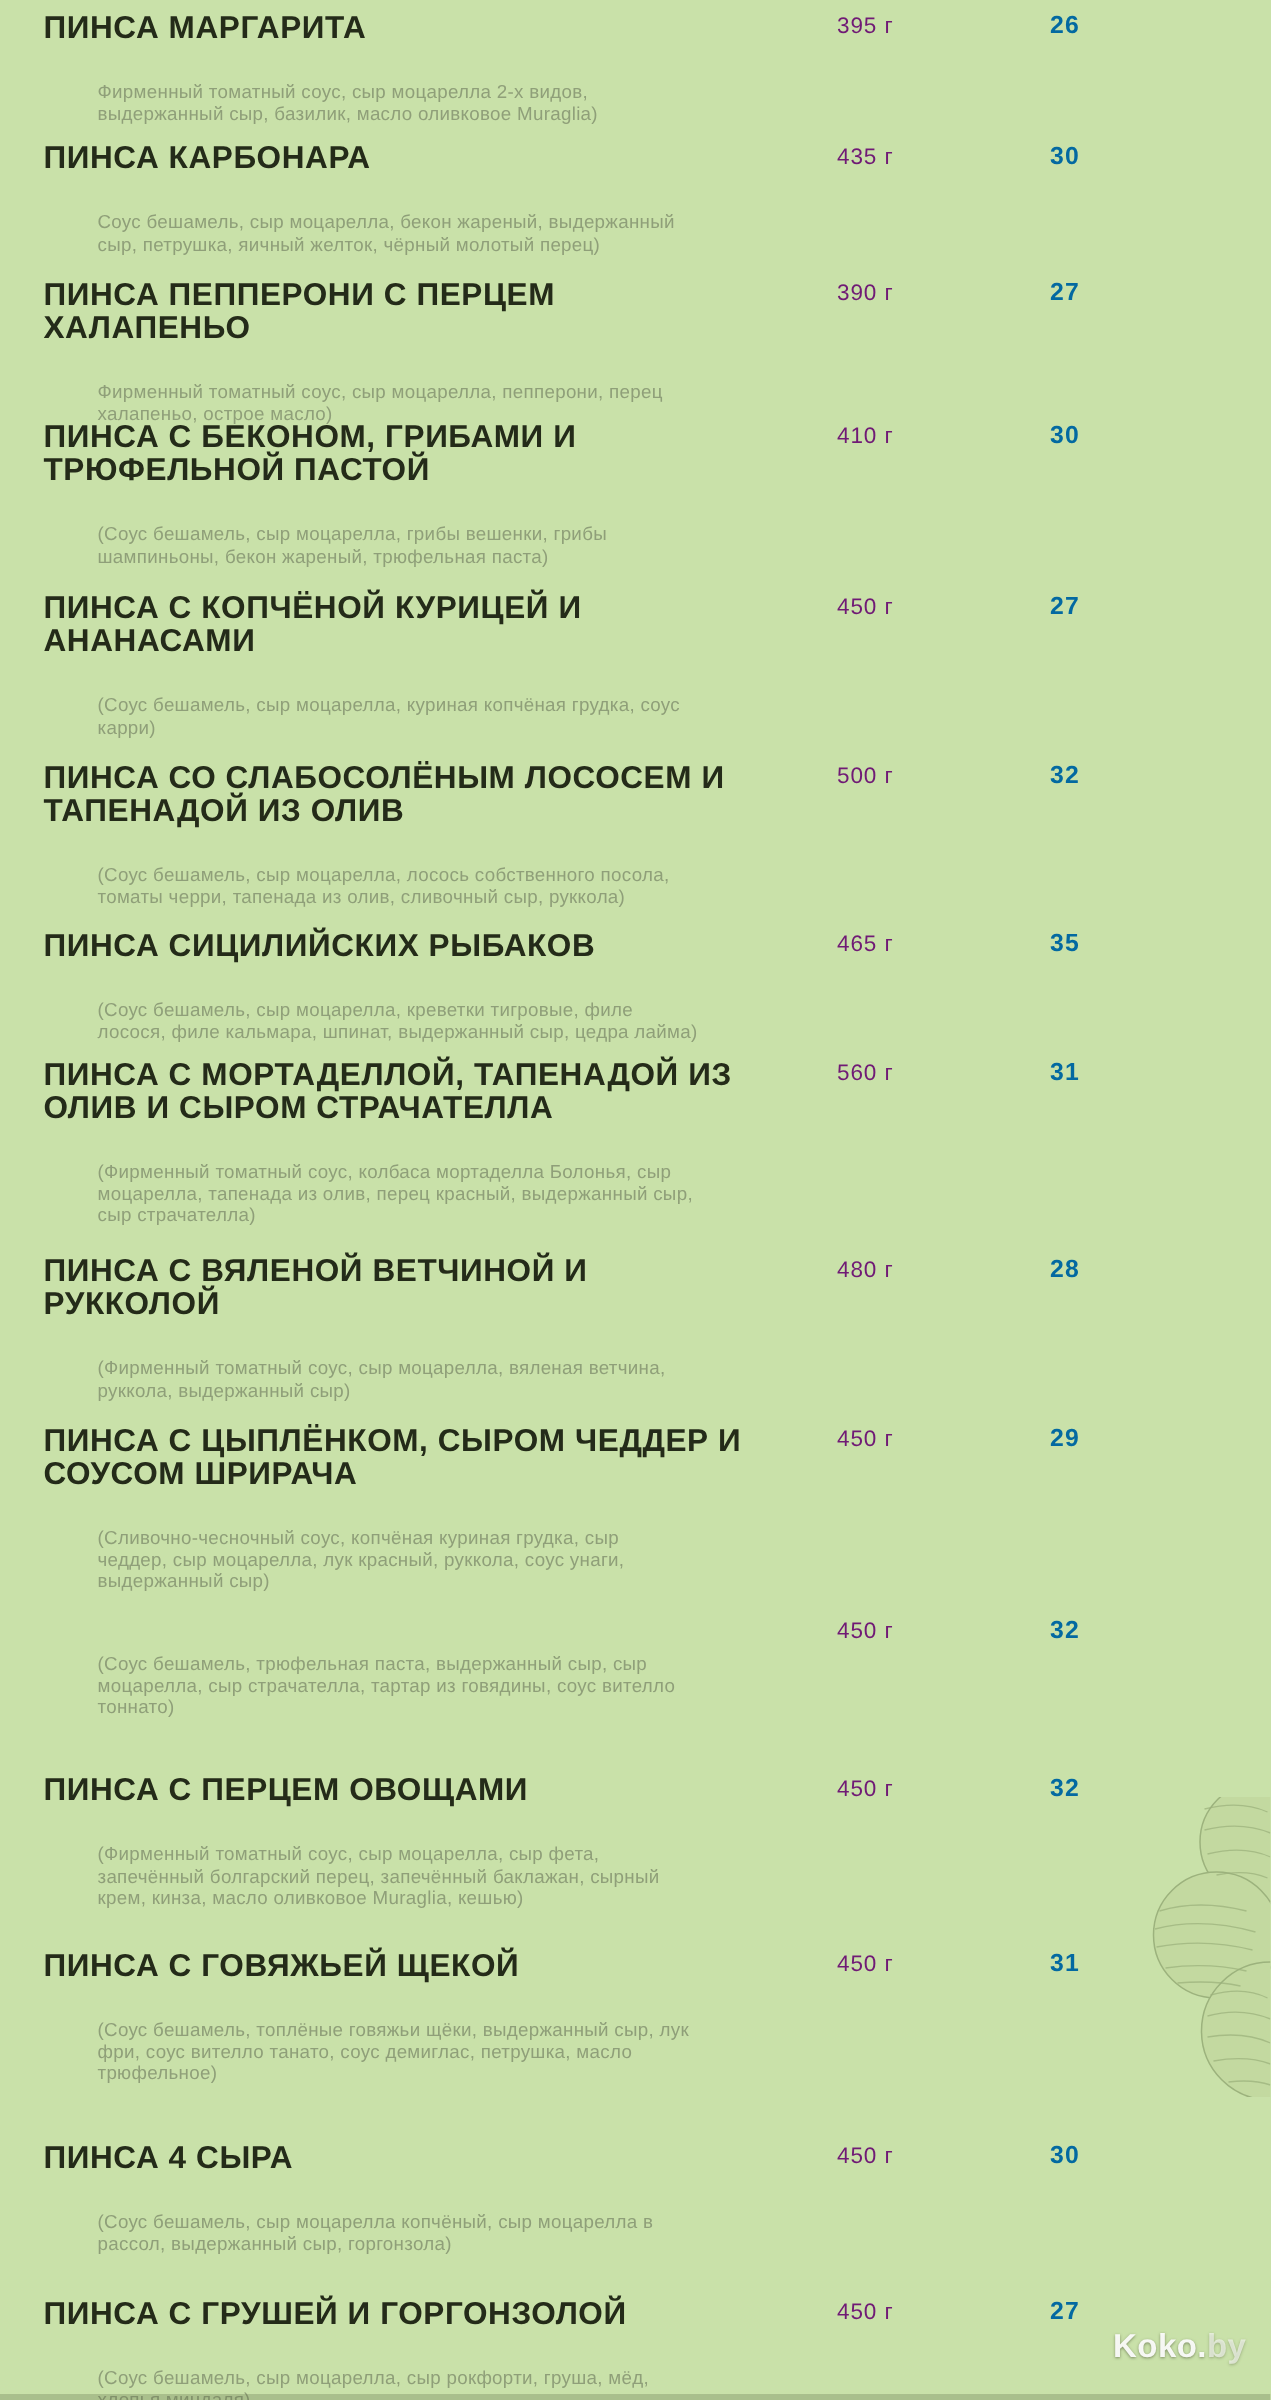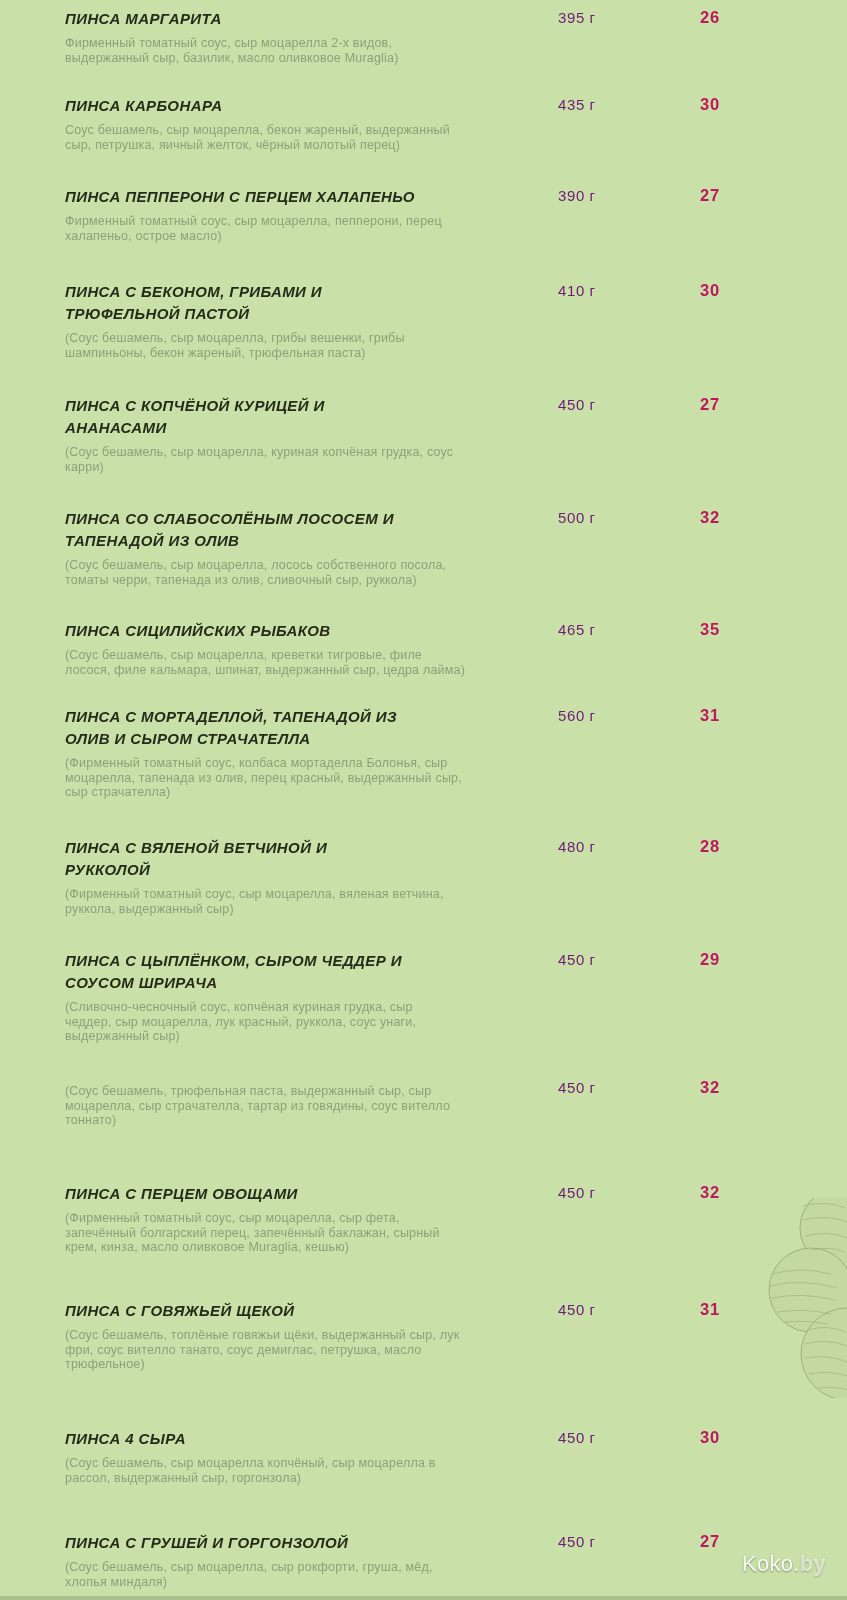--- a/index.html
+++ b/index.html
@@ -7,48 +7,47 @@
     width: 847px; height: 1600px;
     background: #c9e1a9;
     font-family: "Liberation Sans", sans-serif;
     position: relative;
     overflow: hidden;
   }
   .page { position: absolute; inset: 0; }
 
   .item { position: absolute; left: 0; width: 847px; }
   .item .name {
-    margin-left: 65px;
+    margin-left: 29px;
     width: 470px;
-    font-size: 15px;
+    font-size: 21px;
     font-weight: bold;
     line-height: 22px;
     letter-spacing: 0.4px;
     color: #242b19;
     white-space: pre-line;
-    font-style: italic;
   }
   .item .weight {
     position: absolute;
     left: 558px; top: 1px;
     font-size: 15px;
     letter-spacing: 0.6px;
     color: #701a75;
   }
   .item .price {
     position: absolute;
     left: 700px; top: 0;
     font-size: 16.5px;
     font-weight: bold;
     letter-spacing: 0.8px;
-    color: #be185d;
+    color: #0369a1;
   }
   .item .desc {
     margin-left: 65px;
-    margin-top: 6px;
+    margin-top: 24px;
     width: 520px;
     font-size: 12.5px;
     line-height: 14.5px;
     letter-spacing: 0.2px;
     color: #8f9f79;
     white-space: pre-line;
   }
 
   .decor {
     position: absolute;
@@ -58,21 +57,21 @@
   }
 
   .watermark {
     position: absolute;
     left: 742px; top: 1551px;
     font-size: 22px;
     letter-spacing: 0.3px;
     white-space: nowrap;
   }
   .watermark .brand {
-    font-weight: normal;
+    font-weight: bold;
     color: rgba(255,255,255,0.92);
     text-shadow: 0 1px 2px rgba(60,70,40,0.55);
   }
   .watermark .suffix {
     font-weight: bold;
     color: rgba(255,255,255,0.62);
     text-shadow: 0 1px 2px rgba(60,70,40,0.35);
   }
 
   .bottom-edge {

